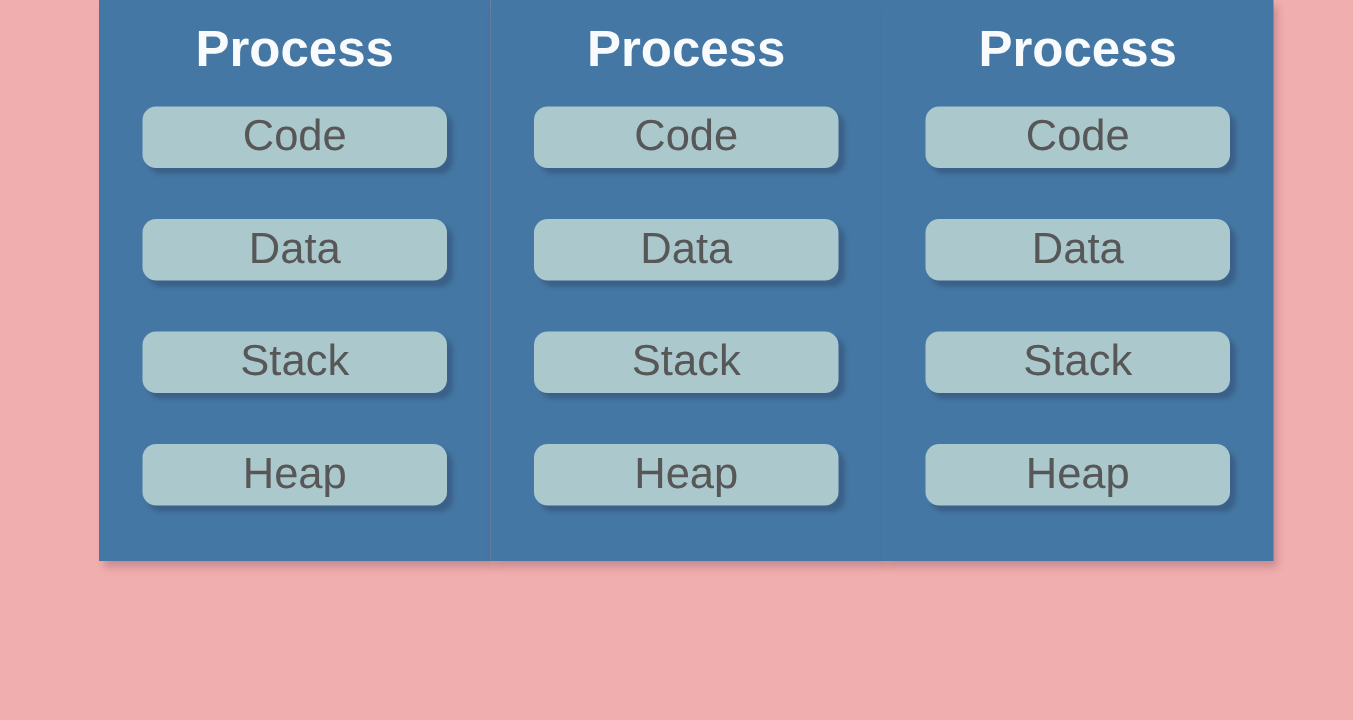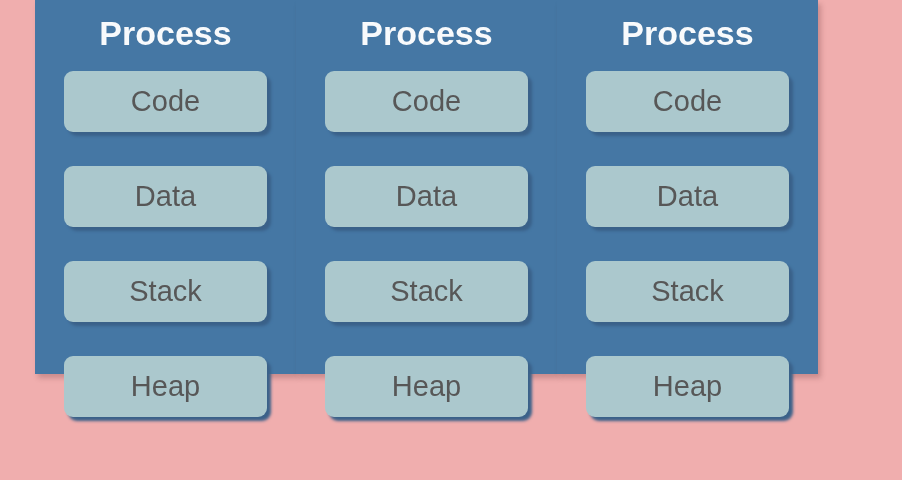--- a/index.html
+++ b/index.html
@@ -29,21 +29,21 @@
     padding-top: 11px;
     height: 69px;
     text-align: center;
     font-size: 38px;
     font-weight: 700;
     letter-spacing: 0.5px;
     color: var(--title-text);
   }
   .process-row {
     display: flex;
-    justify-content: flex-start;
+    justify-content: center;
     padding: 0 22px 0 35px;
   }
   .process-box {
     width: 261px;
     height: 374px;
     background: var(--process-box);
     box-shadow: 3px 4px 5px rgba(90, 40, 45, 0.25);
     display: flex;
     flex-direction: column;
     align-items: center;
@@ -57,21 +57,21 @@
     text-align: center;
   }
   .segment-list {
     margin-top: 15px;
     display: flex;
     flex-direction: column;
     gap: 34px;
   }
   .segment {
     width: 203px;
-    height: 61px;
+    height: 41px;
     background: var(--segment-box);
     border-radius: 9px;
     box-shadow: 4px 4px 3px var(--segment-shadow);
     display: flex;
     align-items: center;
     justify-content: center;
     font-size: 29px;
     color: var(--segment-text);
   }
 </style>

